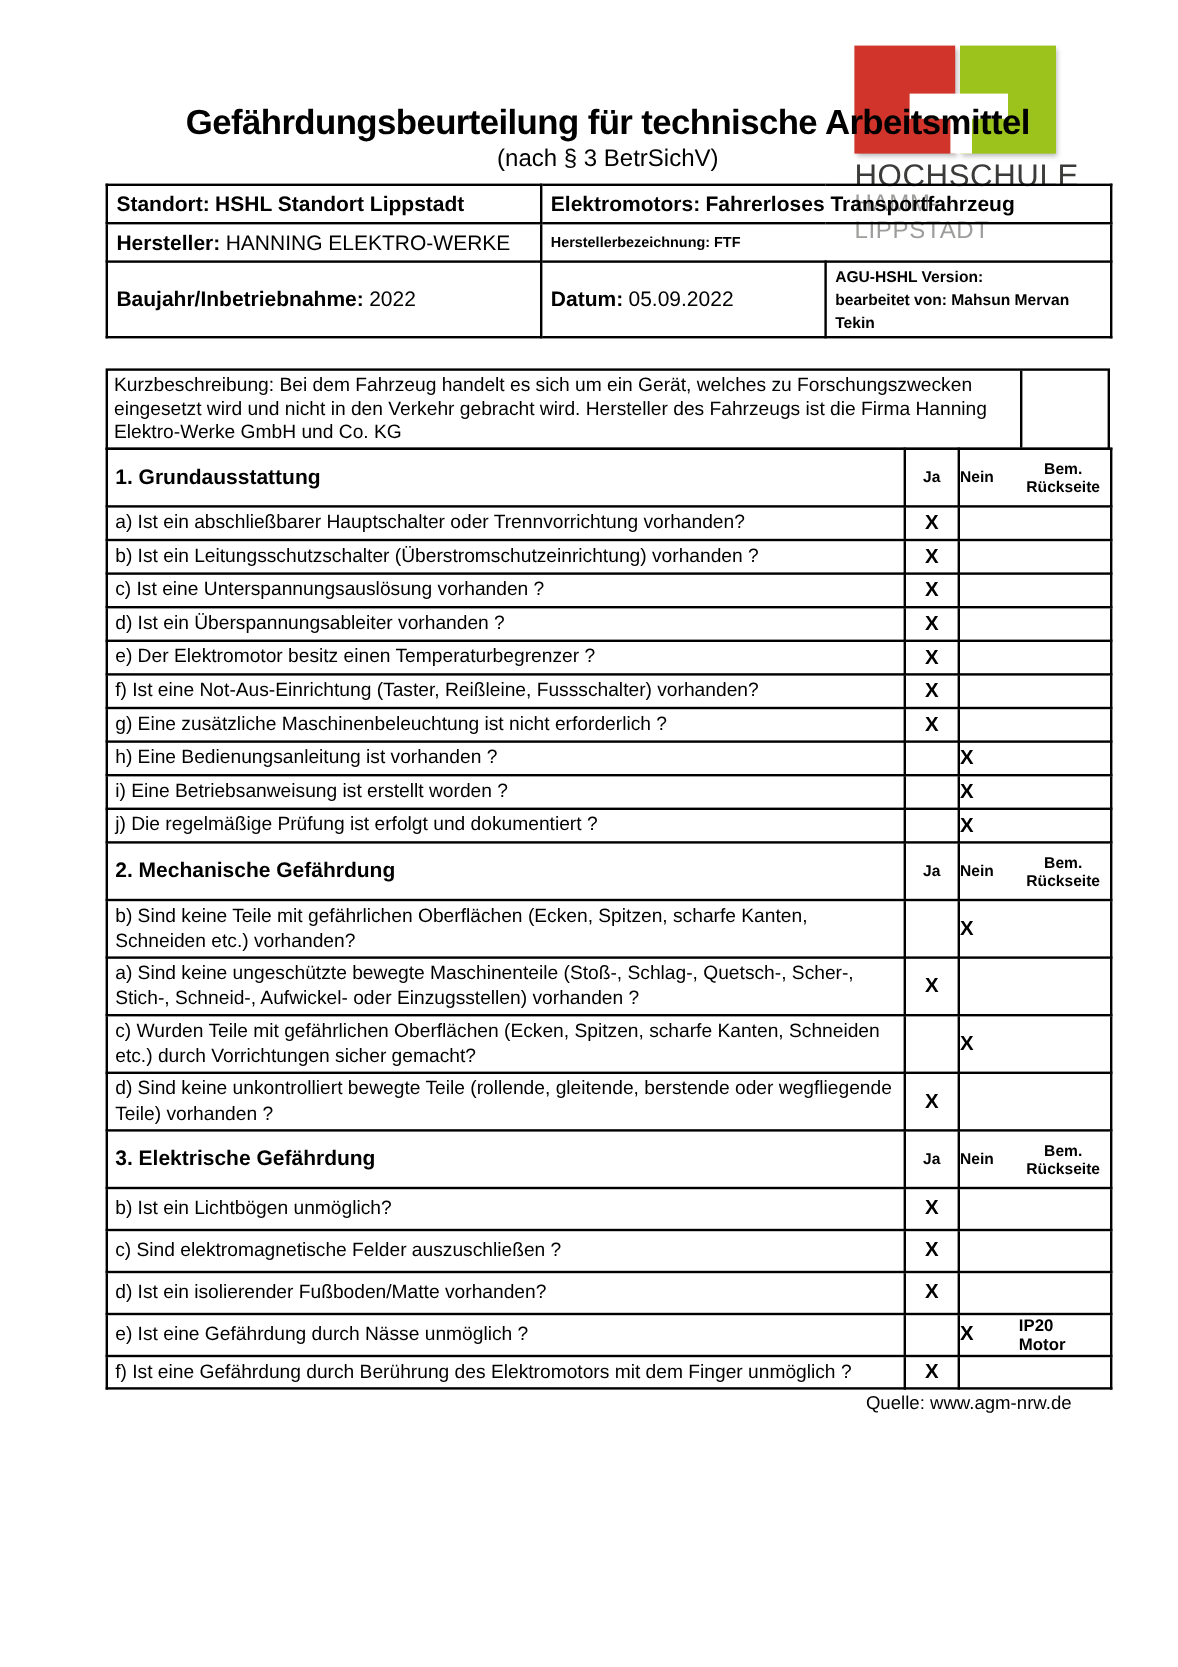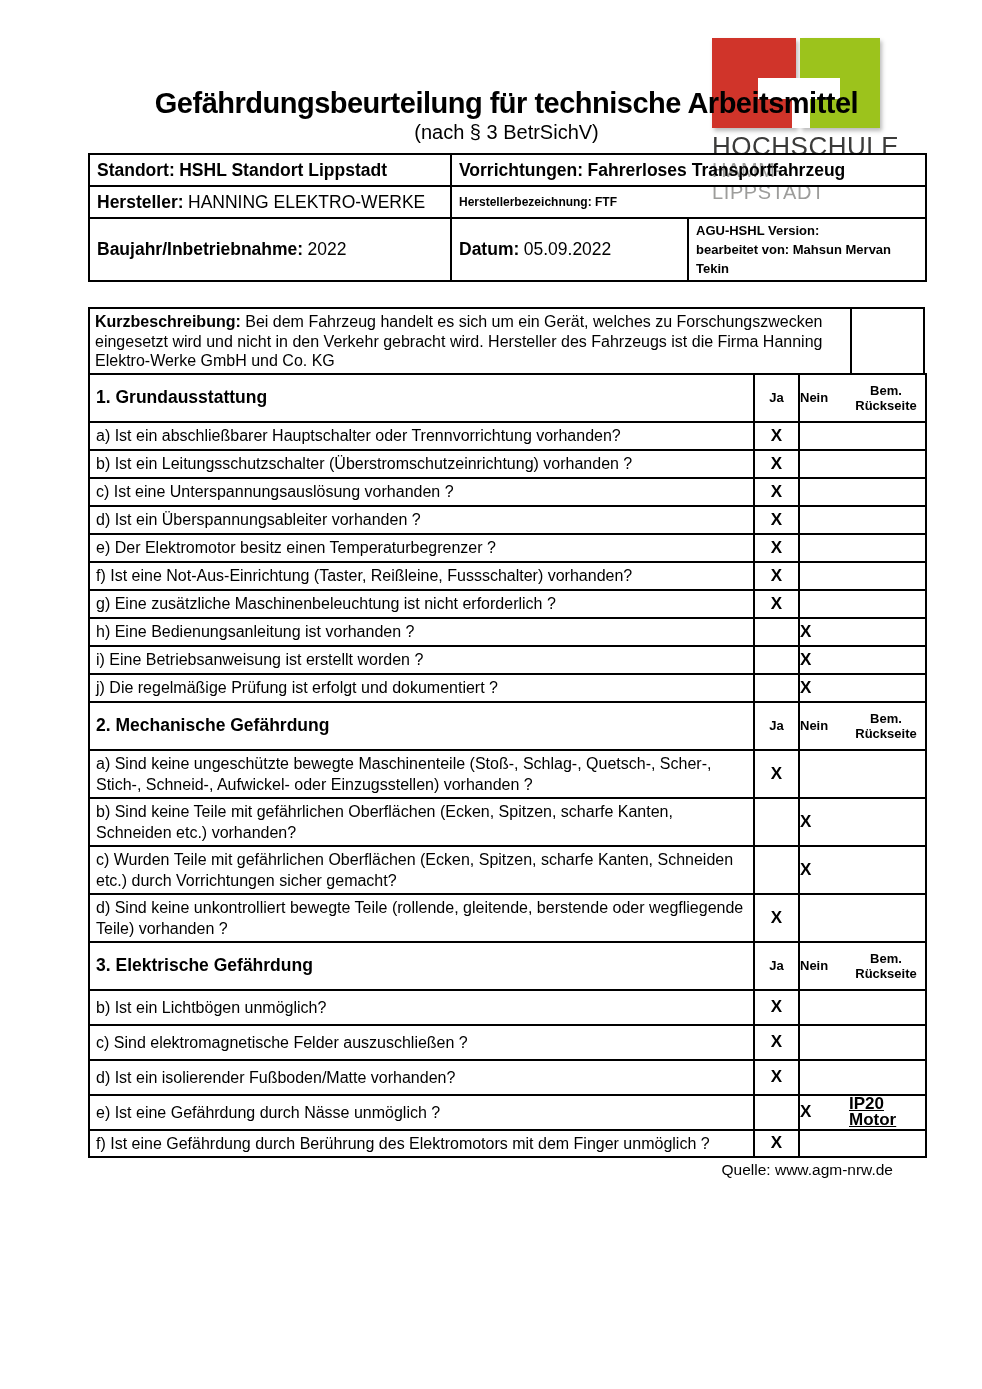--- a/index.html
+++ b/index.html
@@ -44,21 +44,21 @@
   td.ja { text-align:center; }
   td.nb { padding:0; }
   .nbwrap { display:flex; align-items:center; width:100%; }
   .nein-slot { flex:0 0 47px; text-align:left; }
   .bem-slot  { flex:1; }
   .mark { font-weight:bold; font-size:17px; }
   tr.sec-header { height:48px; }
   .sec-title { font-size:17.5px; font-weight:bold; }
   .hdr-small { font-size:13px; font-weight:bold;border-radius:17px; }
   .hdr-bem { text-align:center; white-space:pre-line; line-height:15px; }
-  .bem-note { font-weight:bold; font-size:17px; line-height:16px; white-space:pre-line; padding-left:2px;text-decoration:underline; }
+  .bem-note { font-weight:bold; font-size:14px; line-height:16px; white-space:pre-line; padding-left:2px; }
   tbody.sec-1 tr.qrow { height:28px; } tbody.sec-1 tr.qrow td.q { padding:1px 6px; line-height:24px; }
   tbody.sec-2 tr.qrow td.q { padding:2px 6px; line-height:21px; }
   tbody.sec-3 tr.qrow td.q { padding:6px 6px; line-height:21px; }
   tbody.sec-3 tr.qrow:last-child td.q { padding:2px 6px; }
 
   .source { text-align:right; padding-right:32px; font-size:15.5px; margin-top:3px; }
 </style>
 </head>
 <body>
 
@@ -84,21 +84,21 @@
         <col style="width:237px">
         <col style="width:238px">
       </colgroup>
     <tbody>
         <tr class="info-r1">
       <td>
         <span class="b17">Standort:</span>
         <span class="b17">HSHL Standort Lippstadt</span>
       </td>
       <td colspan="2">
-        <span class="b17">Vorrichtungen:</span>
+        <span class="b17">Elektromotors:</span>
         <span class="b17">Fahrerloses Transportfahrzeug</span>
       </td>
     </tr>
     <tr class="info-r2">
       <td>
         <span class="b17">Hersteller:</span>
         <span class="r17">HANNING ELEKTRO-WERKE</span>
       </td>
       <td colspan="2" class="b15">Herstellerbezeichnung: FTF</td>
     </tr>
@@ -114,21 +114,21 @@
       <td class="b13">
         <div>AGU-HSHL Version:</div>
         <div>bearbeitet von: Mahsun Mervan Tekin</div>
       </td>
     </tr>
   </tbody>
     </table>
 
   <div class="kurz">
     <div class="kurz-main">
-      <span style="font-weight:bold">Kurzbeschreibung:</span>
+      <span style="font-weight:normal">Kurzbeschreibung:</span>
       <span>Bei dem Fahrzeug handelt es sich um ein Gerät, welches zu Forschungszwecken eingesetzt wird und nicht in den Verkehr gebracht wird. Hersteller des Fahrzeugs ist die Firma Hanning Elektro-Werke GmbH und Co. KG</span>
     </div>
     <div class="kurz-side"></div>
   </div>
 
   <table class="checklist" id="checklist">
     <colgroup>
         <col style="width:665px">
         <col style="width:45px">
         <col style="width:127px">
@@ -252,35 +252,35 @@
           <td class="ja hdr-small">Ja</td>
           <td class="nb">
             <div class="nbwrap">
               <span class="nein-slot hdr-small">Nein</span>
               <span class="bem-slot hdr-small hdr-bem">Bem.
 Rückseite</span>
             </div>
           </td>
         </tr>
         <tr class="qrow">
+          <td class="q">b) Sind keine Teile mit gefährlichen Oberflächen (Ecken, Spitzen, scharfe Kanten, Schneiden etc.) vorhanden?</td>
+          <td class="ja mark"></td>
+          <td class="nb">
+            <div class="nbwrap">
+              <span class="nein-slot mark">X</span>
+              <span class="bem-slot bem-note"></span>
+            </div>
+          </td>
+        </tr>
+        <tr class="qrow">
           <td class="q">a) Sind keine ungeschützte bewegte Maschinenteile (Stoß-, Schlag-, Quetsch-, Scher-, Stich-, Schneid-, Aufwickel- oder Einzugsstellen) vorhanden ?</td>
           <td class="ja mark">X</td>
           <td class="nb">
             <div class="nbwrap">
               <span class="nein-slot mark"></span>
-              <span class="bem-slot bem-note"></span>
-            </div>
-          </td>
-        </tr>
-        <tr class="qrow">
-          <td class="q">b) Sind keine Teile mit gefährlichen Oberflächen (Ecken, Spitzen, scharfe Kanten, Schneiden etc.) vorhanden?</td>
-          <td class="ja mark"></td>
-          <td class="nb">
-            <div class="nbwrap">
-              <span class="nein-slot mark">X</span>
               <span class="bem-slot bem-note"></span>
             </div>
           </td>
         </tr>
         <tr class="qrow">
           <td class="q">c) Wurden Teile mit gefährlichen Oberflächen (Ecken, Spitzen, scharfe Kanten, Schneiden etc.) durch Vorrichtungen sicher gemacht?</td>
           <td class="ja mark"></td>
           <td class="nb">
             <div class="nbwrap">
               <span class="nein-slot mark">X</span>

